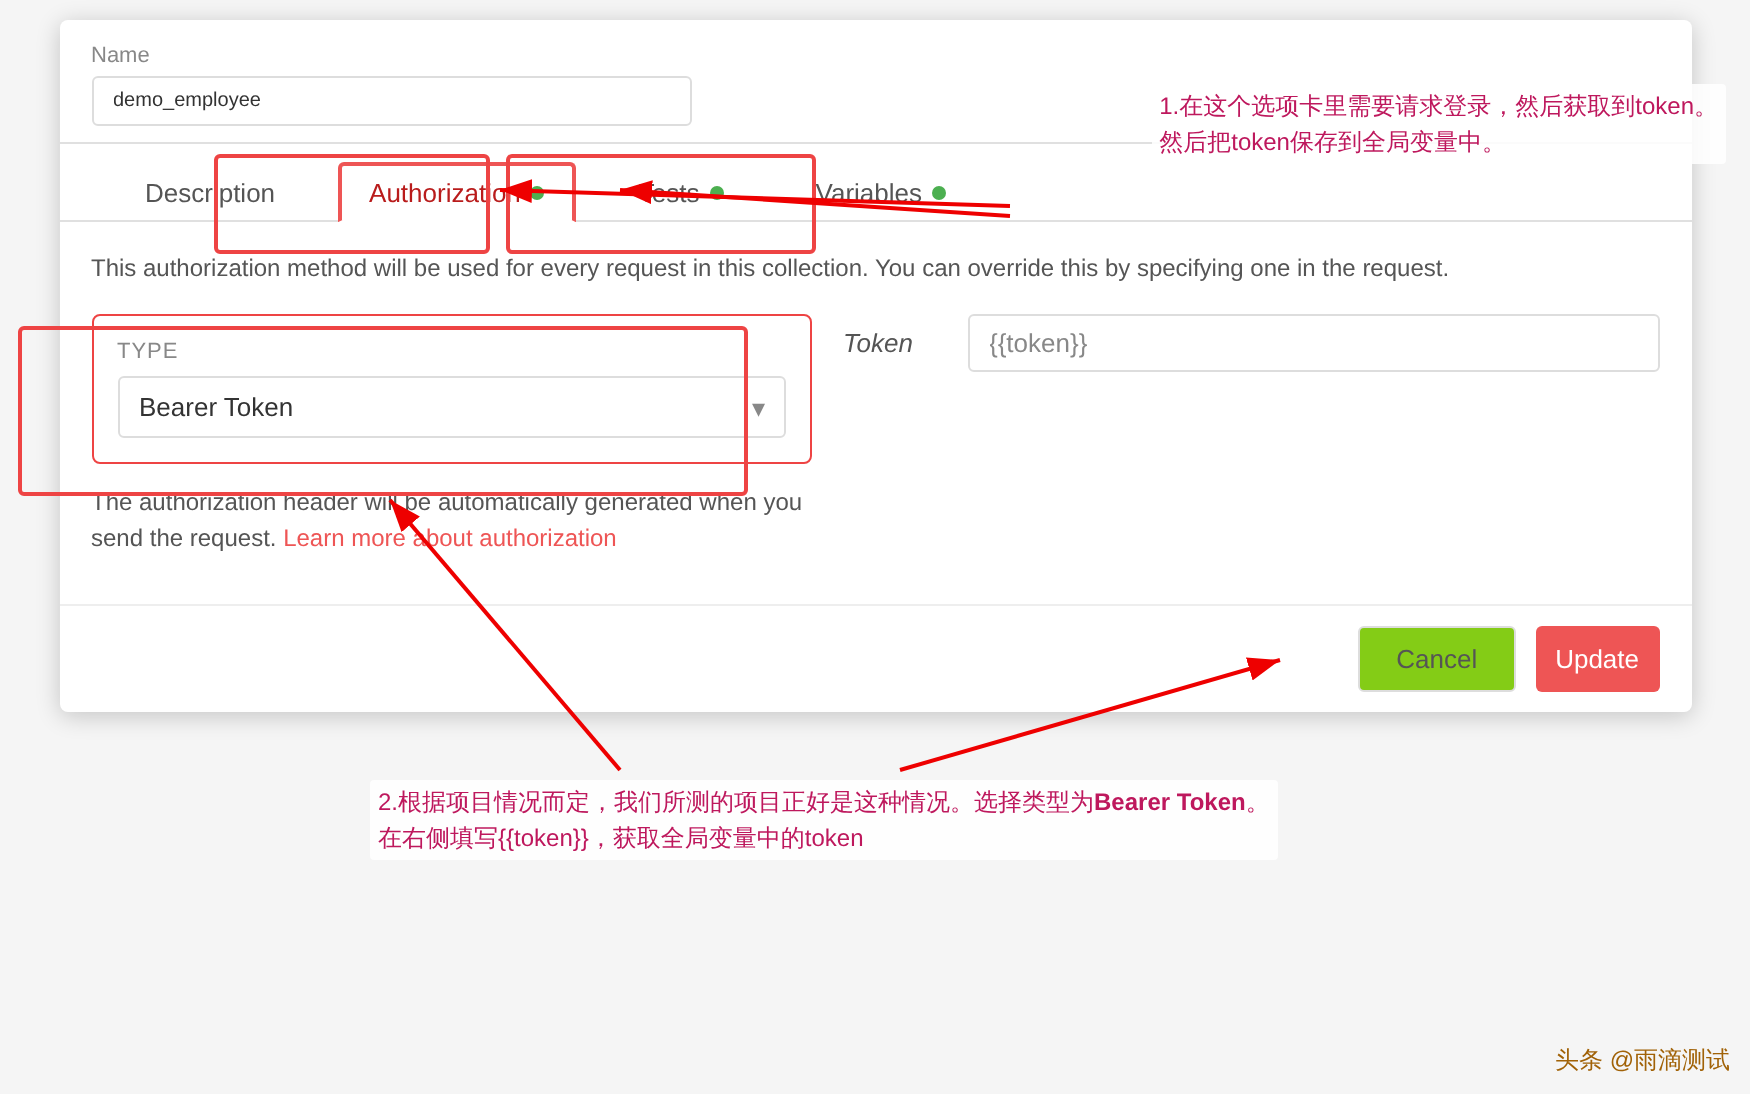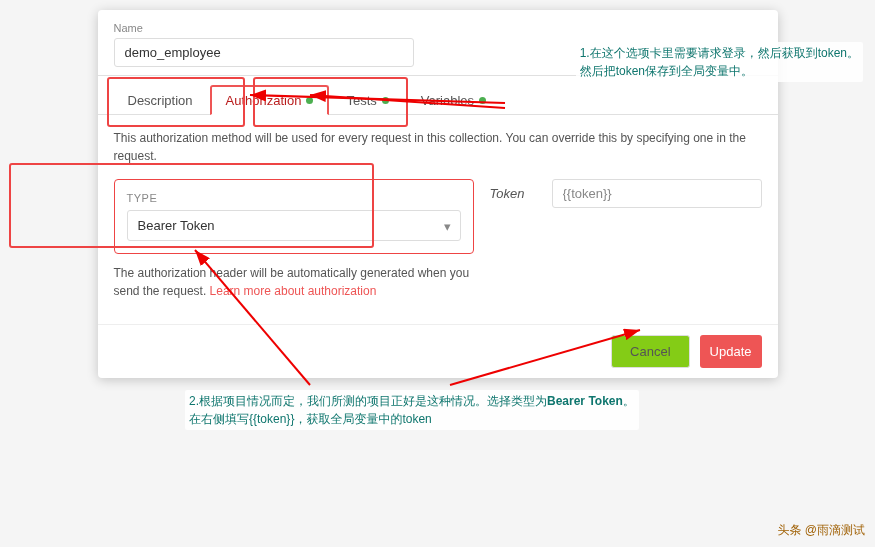--- a/index.html
+++ b/index.html
@@ -8,21 +8,21 @@
       font-size: 13px;
       background: #f5f5f5;
       width: 875px;
       height: 547px;
       overflow: hidden;
       position: relative;
     }
 
     .modal {
       background: #fff;
-      width: 680px;
+      width: 816px;
       margin: 10px auto;
       border-radius: 4px;
       box-shadow: 0 2px 12px rgba(0,0,0,0.2);
       position: relative;
     }
 
     .modal-header {
       padding: 12px 16px 8px;
       border-bottom: 1px solid #e0e0e0;
     }
@@ -30,31 +30,31 @@
     .field-label {
       font-size: 11px;
       color: #888;
       margin-bottom: 4px;
     }
 
     .name-input {
       border: 1px solid #ddd;
       border-radius: 3px;
       padding: 6px 10px;
-      font-size: 13px;
+      font-size: 10px;
       width: 300px;
       color: #333;
       outline: none;
     }
 
     .tabs {
       display: flex;
       align-items: center;
-      padding: 8px 15px 0;
-      gap: 2px;
+      padding: 8px 28px 0;
+      gap: 16px;
       border-bottom: 1px solid #e0e0e0;
     }
 
     .tab {
       padding: 6px 14px;
       font-size: 13px;
       color: #555;
       cursor: pointer;
       border: 1px solid transparent;
       border-radius: 3px 3px 0 0;
@@ -267,21 +267,21 @@
     .red-box {
       position: absolute;
       border: 2px solid #e44;
       border-radius: 3px;
       pointer-events: none;
     }
 
     
     .annot-text {
       position: absolute;
-      color: #0f766e;
+      color: #be185d;
       font-size: 12px;
       font-weight: 500;
       line-height: 1.5;
       pointer-events: none;
       background: rgba(255,255,255,0.85);
       padding: 2px 4px;
       border-radius: 2px;
     }
 
     

